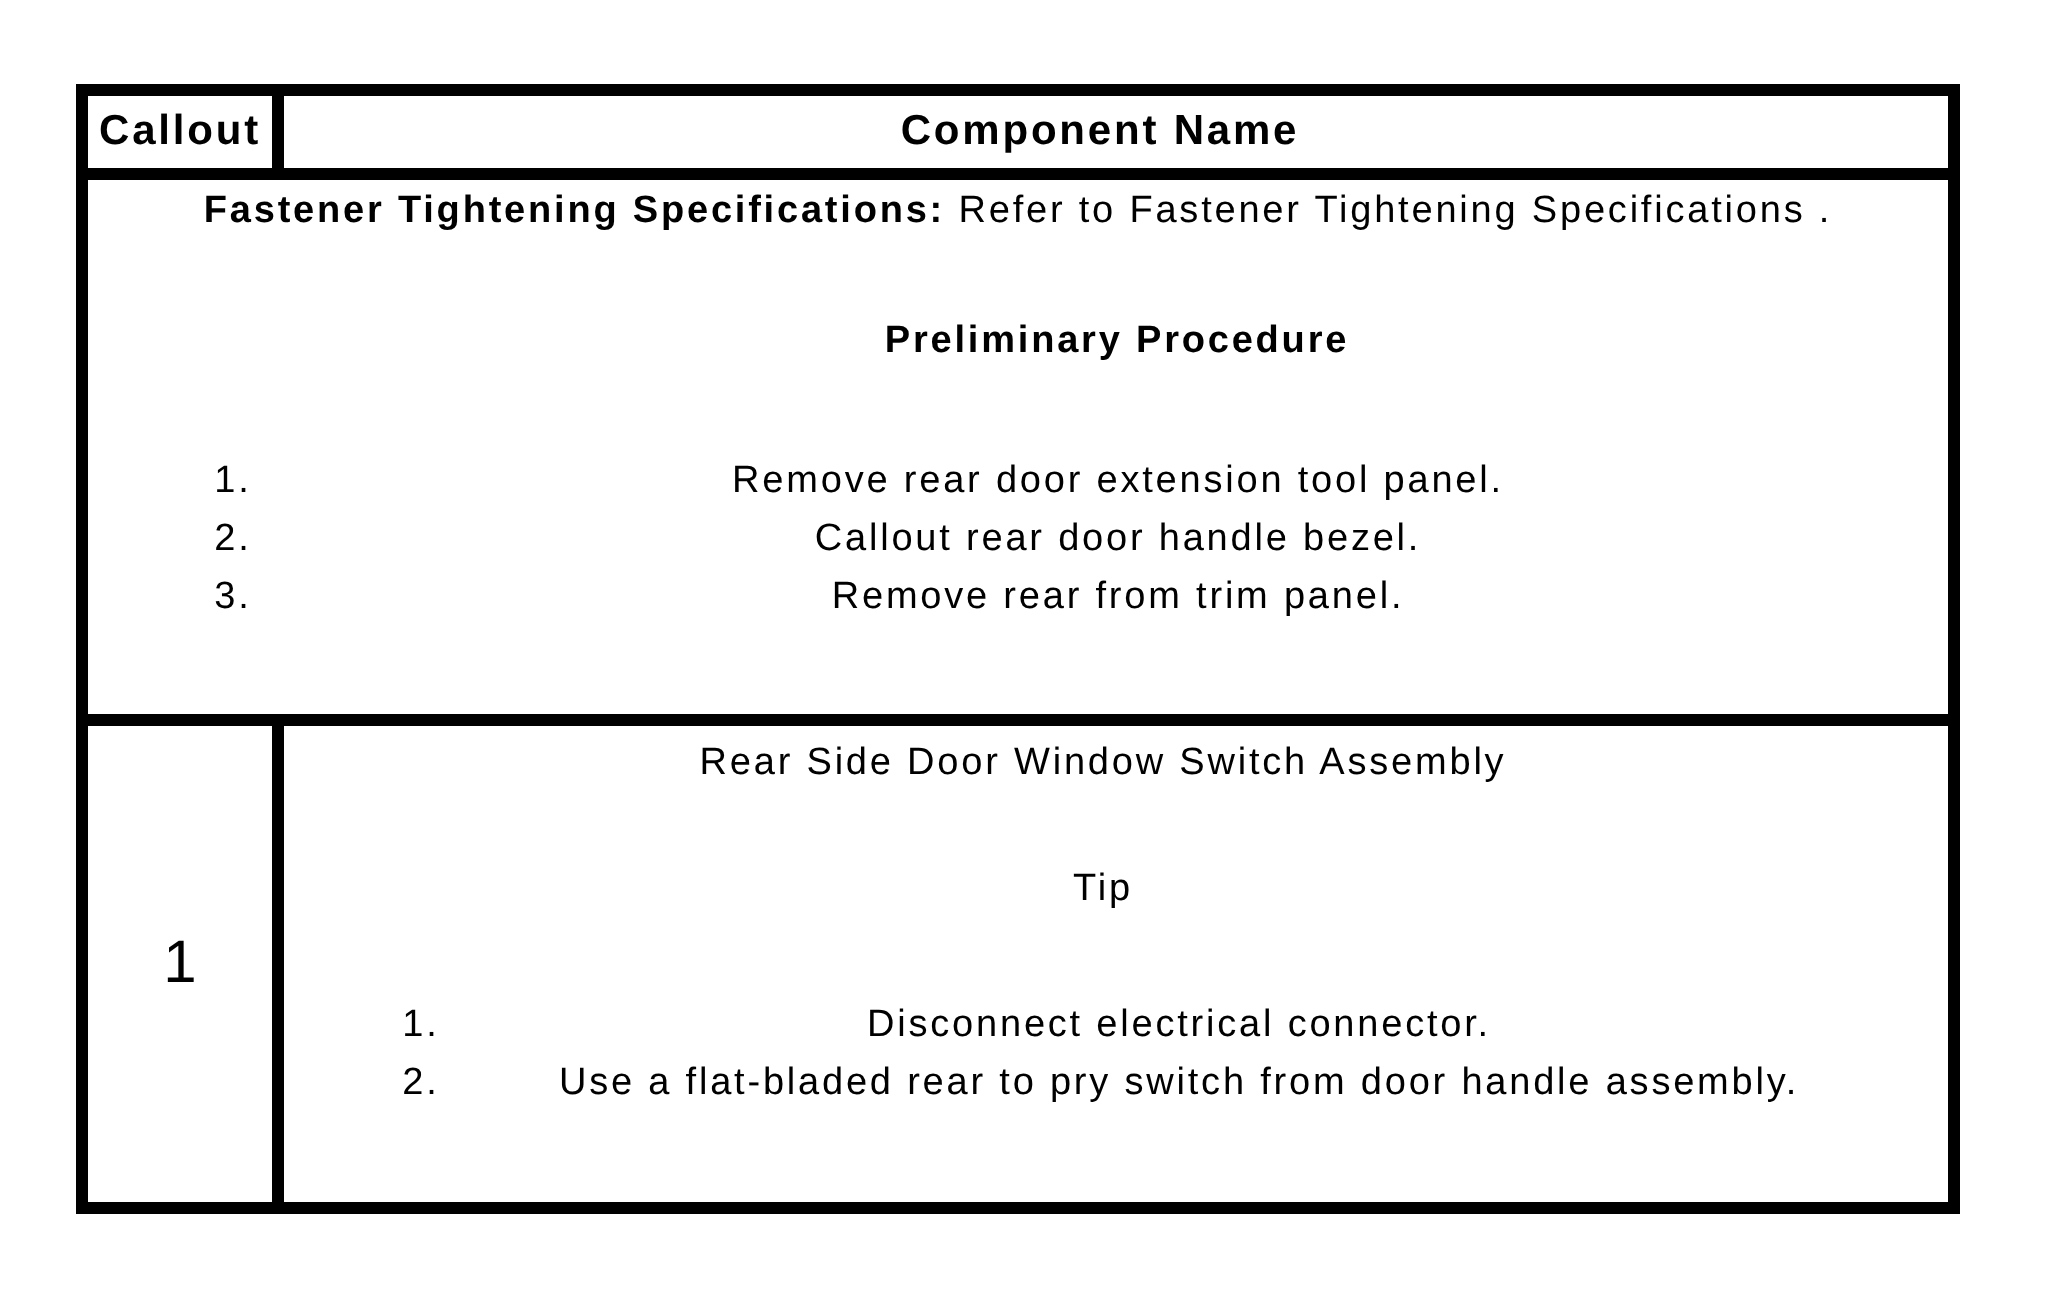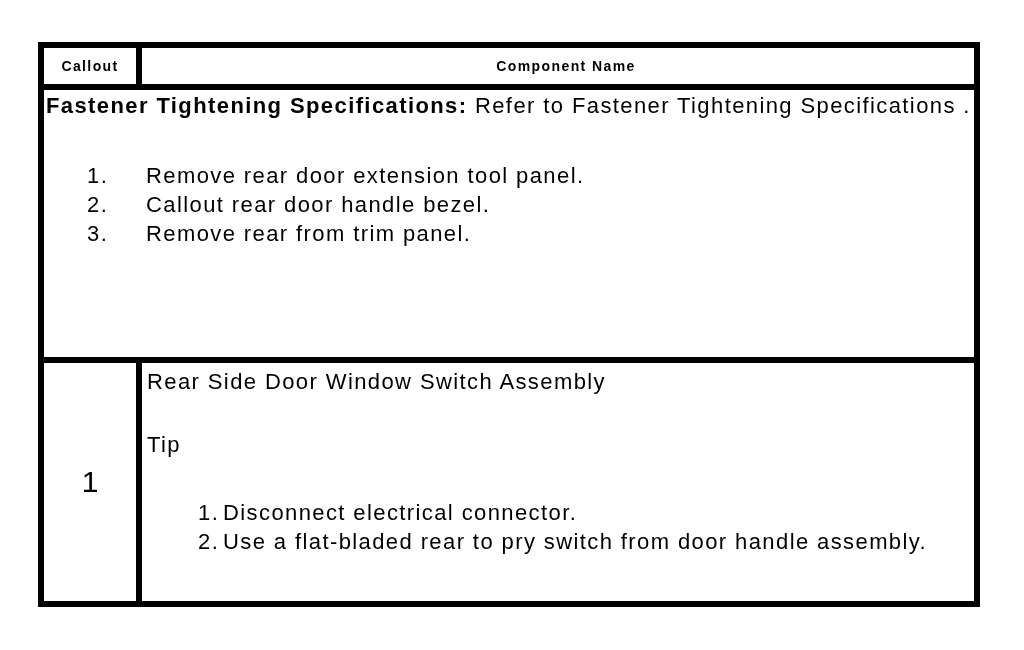--- a/index.html
+++ b/index.html
@@ -28,29 +28,29 @@
 
   .h-div-1 { left: 0; top: 36px; width: 930px; height: 6px; }
   .h-div-2 { left: 0; top: 309px; width: 930px; height: 6px; }
   .v-div-header { left: 92px; top: 0; width: 6px; height: 36px; }
   .v-div-bottom { left: 92px; top: 315px; width: 6px; height: 238px; }
 
   .header-cell {
     display: flex;
     align-items: center;
     justify-content: center;
-    font-size: 14px;
+    font-size: 21px;
     font-weight: bold;
     letter-spacing: 1.4px;
     height: 36px;
   }
   .callout-header { left: 0; top: 0; width: 92px; }
-  .component-header { left: 106px; top: 0; width: 832px; }
+  .component-header { left: 90px; top: 0; width: 832px; }
 
-  .body-text { font-size: 22px; line-height: 29px; letter-spacing: 1.4px; }
+  .body-text { font-size: 19px; line-height: 29px; letter-spacing: 1.4px; text-align: center; }
 
   .spec-cell { left: 0; top: 42px; width: 930px; height: 267px; padding: 1px 2px 0 2px; }
   .spec-line { margin: 0; white-space: nowrap; }
   .spec-label { font-weight: bold; }
 
   .sub-title { font-weight: bold; margin: 36px 0 0 99px; }
 
   .steps { margin: 41px 0 0 41px; }
   .step { display: flex; }
   .step .num { flex: 0 0 59px; }
@@ -77,20 +77,21 @@
   <div class="divider h-div-2"></div>
   <div class="divider v-div-header"></div>
   <div class="divider v-div-bottom"></div>
 
   <div class="cell header-cell callout-header">Callout</div>
   <div class="cell header-cell component-header">Component Name</div>
 
   <div class="cell spec-cell body-text">
     <p class="spec-line"><span class="spec-label">Fastener Tightening Specifications:</span><span> Refer to Fastener Tightening Specifications .</span></p>
 
+    <p class="sub-title">Preliminary Procedure</p>
 
     <div class="steps">
       <div class="step">
         <span class="num">1.</span>
         <span class="txt">Remove rear door extension tool panel.</span>
       </div>
       <div class="step">
         <span class="num">2.</span>
         <span class="txt">Callout rear door handle bezel.</span>
       </div>

